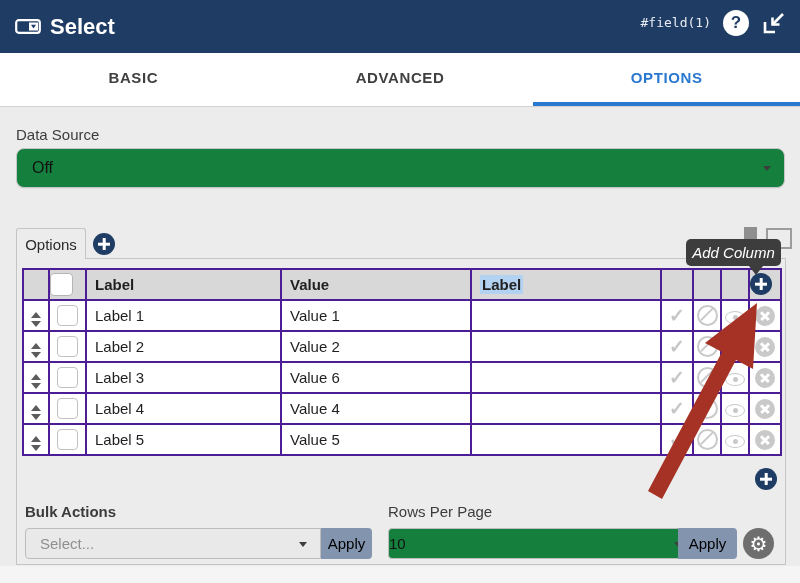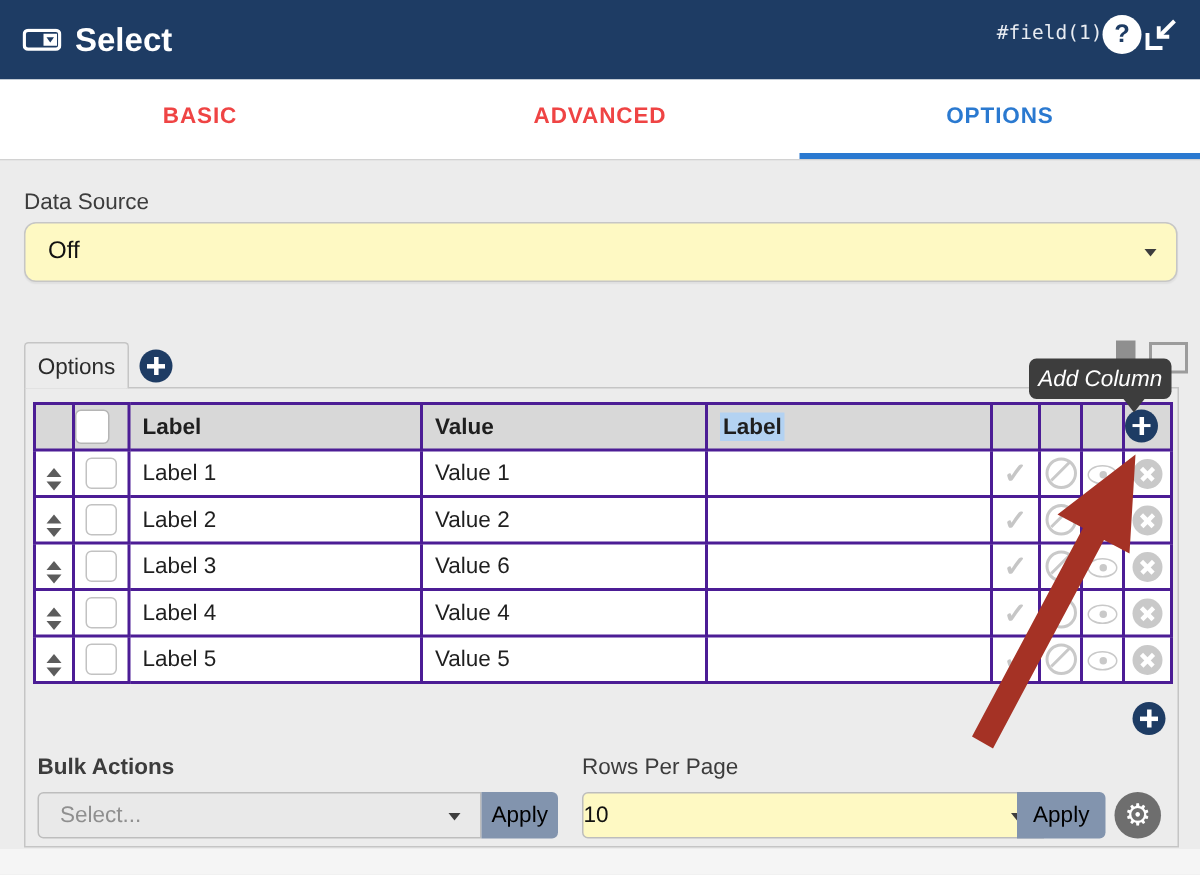--- a/index.html
+++ b/index.html
@@ -3,35 +3,35 @@
 <meta charset="utf-8">
 <style>
   html,body{margin:0;padding:0;}
   body{font-family:"Liberation Sans",sans-serif;}
   .app{position:relative;width:800px;height:583px;background:#ececec;overflow:hidden;}
 
   
   .hdr{position:absolute;left:0;top:0;width:800px;height:53px;background:#1e3c64;display:flex;align-items:center;}
   .hdr-icon{margin-left:15px;display:flex;align-items:center;}
   .hdr-title{color:#fff;font-size:22px;font-weight:600;margin-left:9px;}
-  .hdr-right{position:absolute;right:12px;top:0;height:45px;display:flex;align-items:center;gap:0;}
+  .hdr-right{position:absolute;right:12px;top:0;height:45px;display:flex;align-items:center;gap:12px;}
   .field-ref{color:#e8ecf2;font-family:"DejaVu Sans Mono",monospace;font-size:13px;}
   .help-btn{width:26px;height:26px;border-radius:50%;background:#fff;color:#1e3c64;font-weight:bold;font-size:17px;display:flex;align-items:center;justify-content:center;cursor:pointer;}
 
   
   .tabs{position:absolute;left:0;top:53px;width:800px;height:54px;background:#fff;border-bottom:1px solid #d2d2d2;display:flex;box-sizing:border-box;}
-  .tab{flex:1;display:flex;align-items:center;justify-content:center;font-size:15px;font-weight:bold;letter-spacing:.6px;color:#ef4444;border-bottom:4px solid transparent;box-sizing:border-box;cursor:pointer;}
+  .tab{flex:1;display:flex;align-items:center;justify-content:center;font-size:15px;font-weight:bold;letter-spacing:.6px;color:#404040;border-bottom:4px solid transparent;box-sizing:border-box;cursor:pointer;}
   .tab.active{color:#2a79d0;border-bottom-color:#2a79d0;}
 
   
   .content{position:absolute;left:0;top:108px;width:800px;height:475px;background:#ececec;}
   .below-panel{position:absolute;left:0;top:566px;width:800px;height:17px;background:#f5f5f5;}
 
   .lbl{position:absolute;font-size:15px;color:#3c3c3c;}
-  .sel{position:absolute;box-sizing:border-box;background:#fef9c3;border:1px solid #c6c6c6;display:flex;align-items:center;cursor:pointer;}
+  .sel{position:absolute;box-sizing:border-box;background:#15803d;border:1px solid #c6c6c6;display:flex;align-items:center;cursor:pointer;}
   .caret{position:absolute;right:13px;top:50%;margin-top:-2px;width:0;height:0;border-left:4px solid transparent;border-right:4px solid transparent;border-top:5px solid #3d3d3d;}
 
   .ds-select{left:16px;top:148px;width:769px;height:40px;border-radius:8px;font-size:16px;color:#111;padding-left:15px;box-shadow:0 1px 1px rgba(0,0,0,.05);}
 
   
   .panel{position:absolute;left:16px;top:258px;width:770px;height:307px;box-sizing:border-box;border:1px solid #c5c5c5;background:#ececec;}
   .opt-tab{position:absolute;left:16px;top:228px;width:70px;height:31px;box-sizing:border-box;background:#ececec;border:1px solid #c5c5c5;border-bottom:none;border-radius:3px 3px 0 0;display:flex;align-items:center;justify-content:center;font-size:15px;color:#2b2b2b;z-index:2;cursor:pointer;}
 
   .plus-btn{position:absolute;width:22px;height:22px;border-radius:50%;background:#1e3c64;cursor:pointer;}
   .plus-btn::before,.plus-btn::after{content:"";position:absolute;background:#fff;left:50%;top:50%;}

